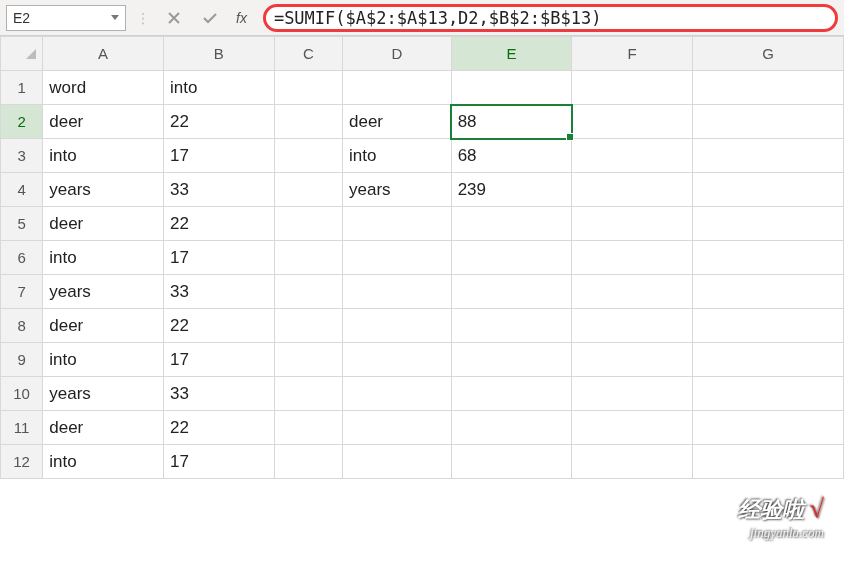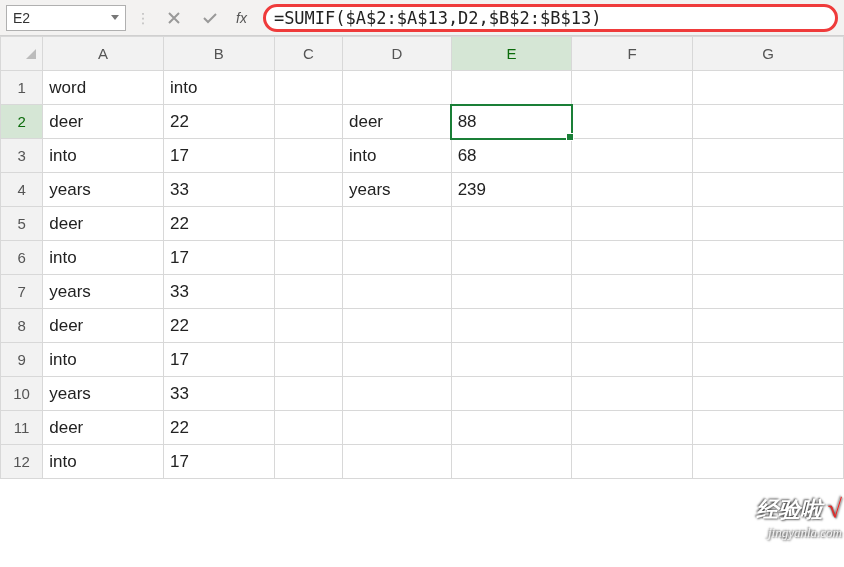--- a/index.html
+++ b/index.html
@@ -145,21 +145,21 @@
     }
     .col-A { width: 120px; }
     .col-B { width: 110px; }
     .col-C { width: 68px; }
     .col-D { width: 108px; }
     .col-E { width: 120px; }
     .col-F { width: 120px; }
     .col-G { width: 150px; }
     .watermark {
       position: absolute;
-      right: 2px;
+      right: 20px;
       bottom: 26px;
       text-align: right;
       font-family: "Comic Sans MS", cursive;
       color: #fff;
       text-shadow: 1px 1px 2px rgba(0,0,0,.6), -1px -1px 2px rgba(0,0,0,.6);
       pointer-events: none;
     }
     .watermark .wm-top {
       font-size: 22px;
       font-weight: bold;

